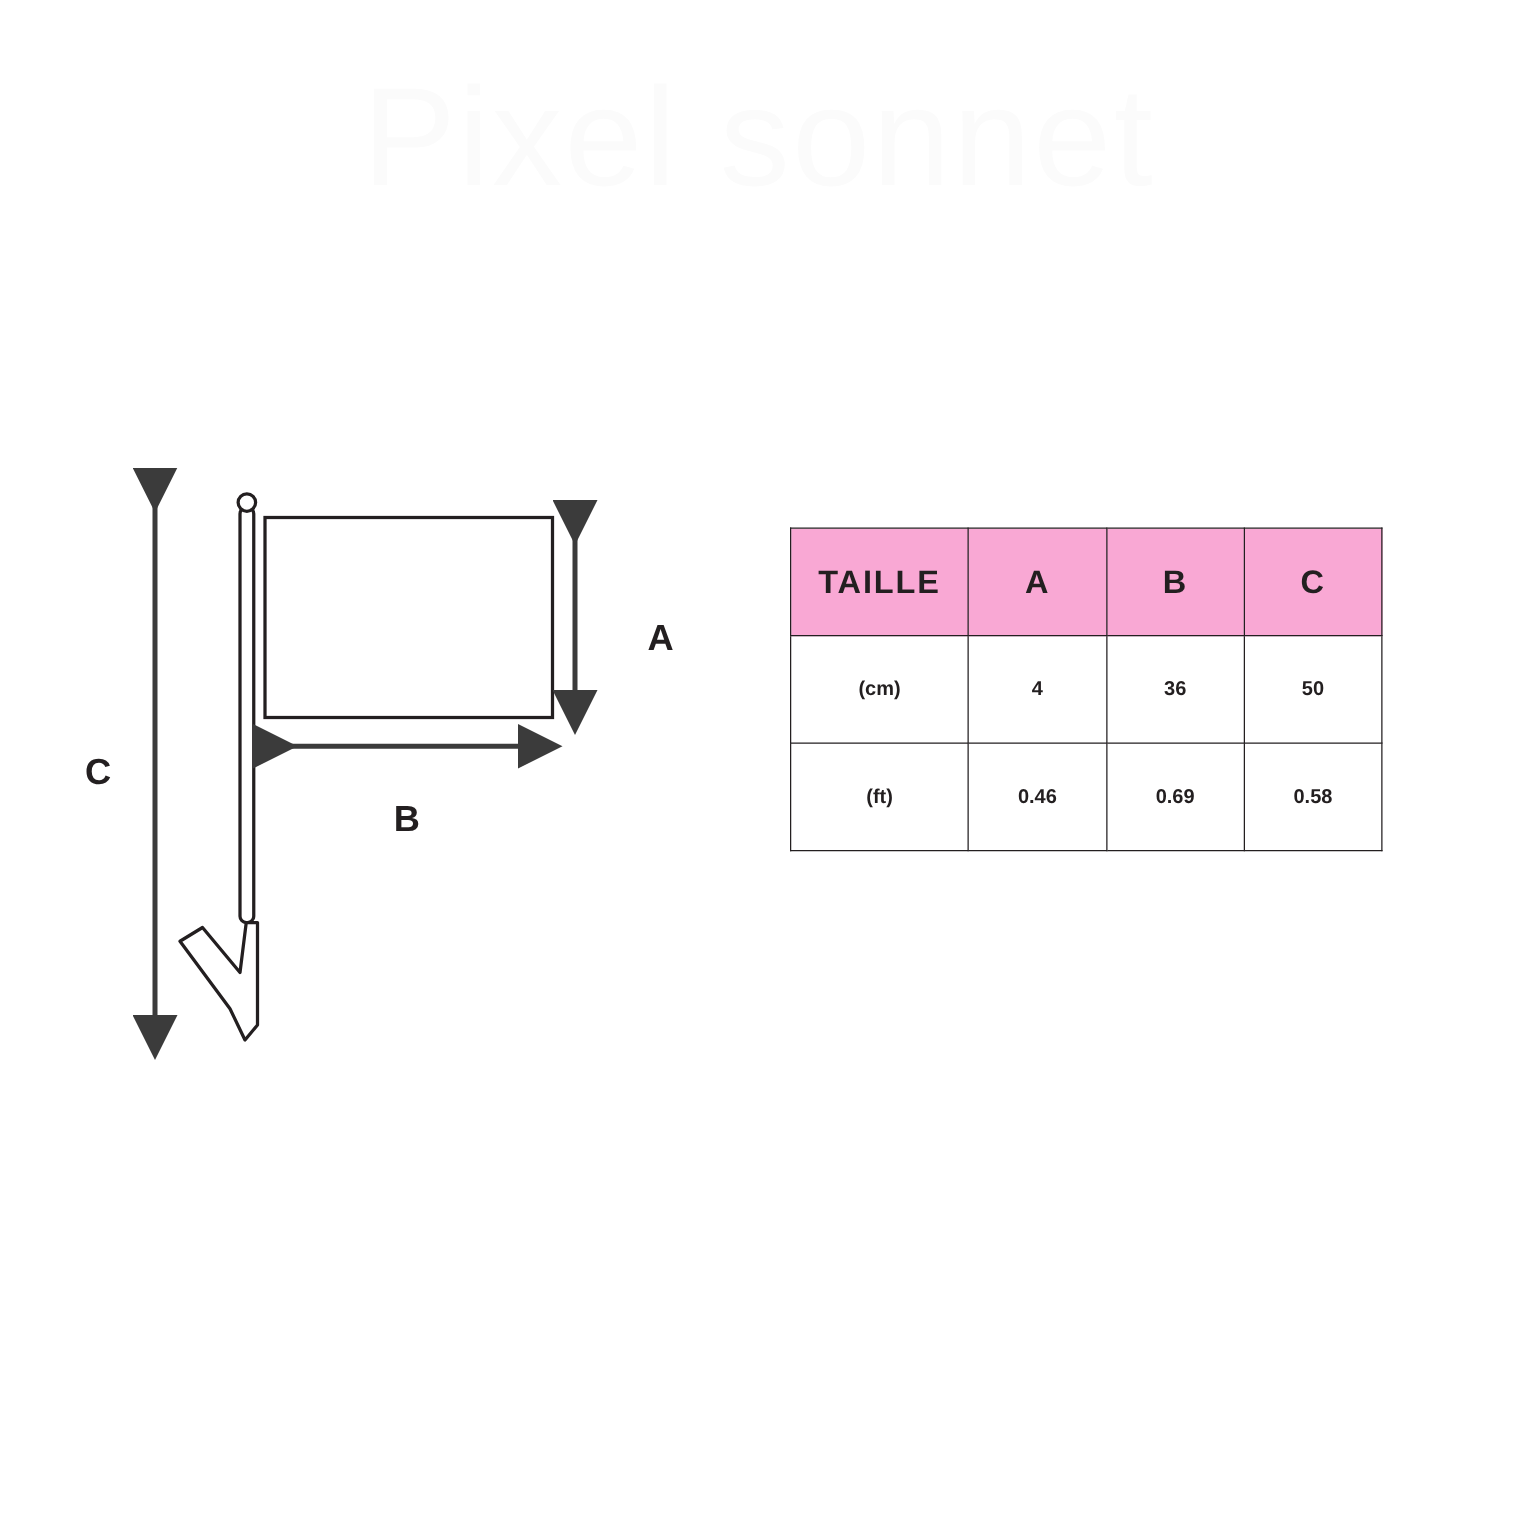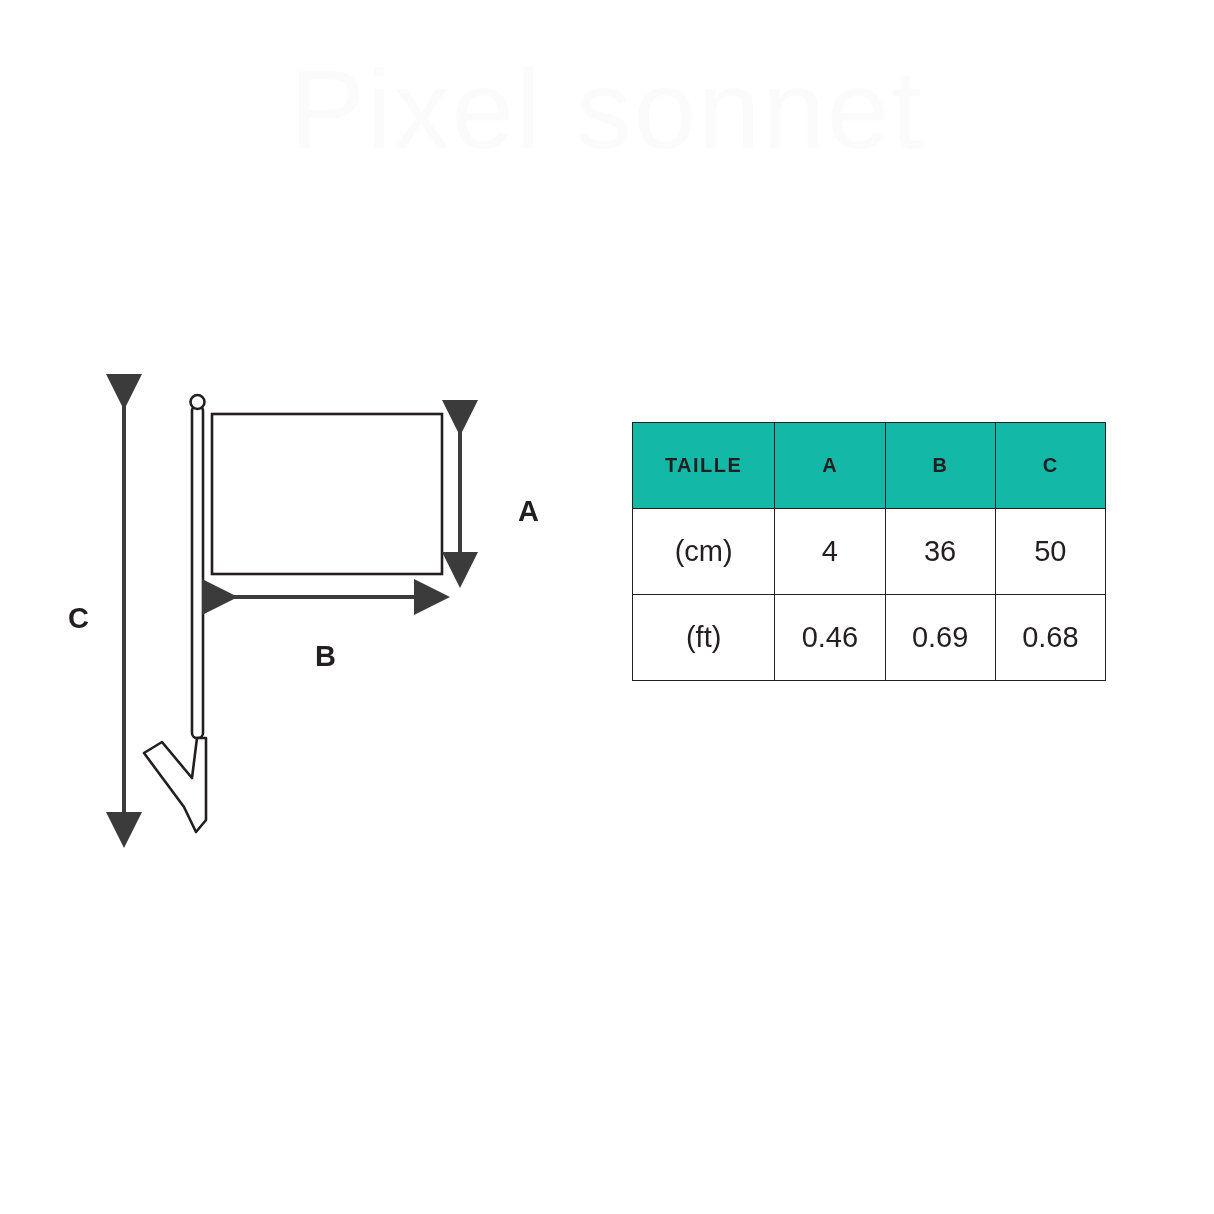--- a/index.html
+++ b/index.html
@@ -61,28 +61,28 @@
     border-collapse: collapse;
     width: 474px;
     table-layout: fixed;
   }
   #size-table td, #size-table th {
     border: 1.6px solid #231f20;
     text-align: center;
     vertical-align: middle;
     padding: 0;
     height: 85px;
-    font-size: 29px;
-    font-weight: 400;
+    font-size: 16px;
+    font-weight: 700;
     color: #231f20;
   }
   #size-table thead th {
-    background: #14b8a6;
+    background: #f9a8d4;
     font-weight: bold;
-    font-size: 20px;
+    font-size: 26px;
     letter-spacing: 1px;
   }
   #size-table thead th.col-head-first { letter-spacing: 1.5px; }
   #size-table col.c-first { width: 142px; }
   #size-table col.c-rest  { width: 110px; }
 </style>
 </head>
 <body>
 
 <div id="watermark">Pixel sonnet</div>
@@ -135,16 +135,16 @@
     <tr>
       <td>(cm)</td>
       <td>4</td>
       <td>36</td>
       <td>50</td>
     </tr>
     <tr>
       <td>(ft)</td>
       <td>0.46</td>
       <td>0.69</td>
-      <td>0.68</td>
+      <td>0.58</td>
     </tr>
   </tbody>
 </table>
 
 </body></html>

